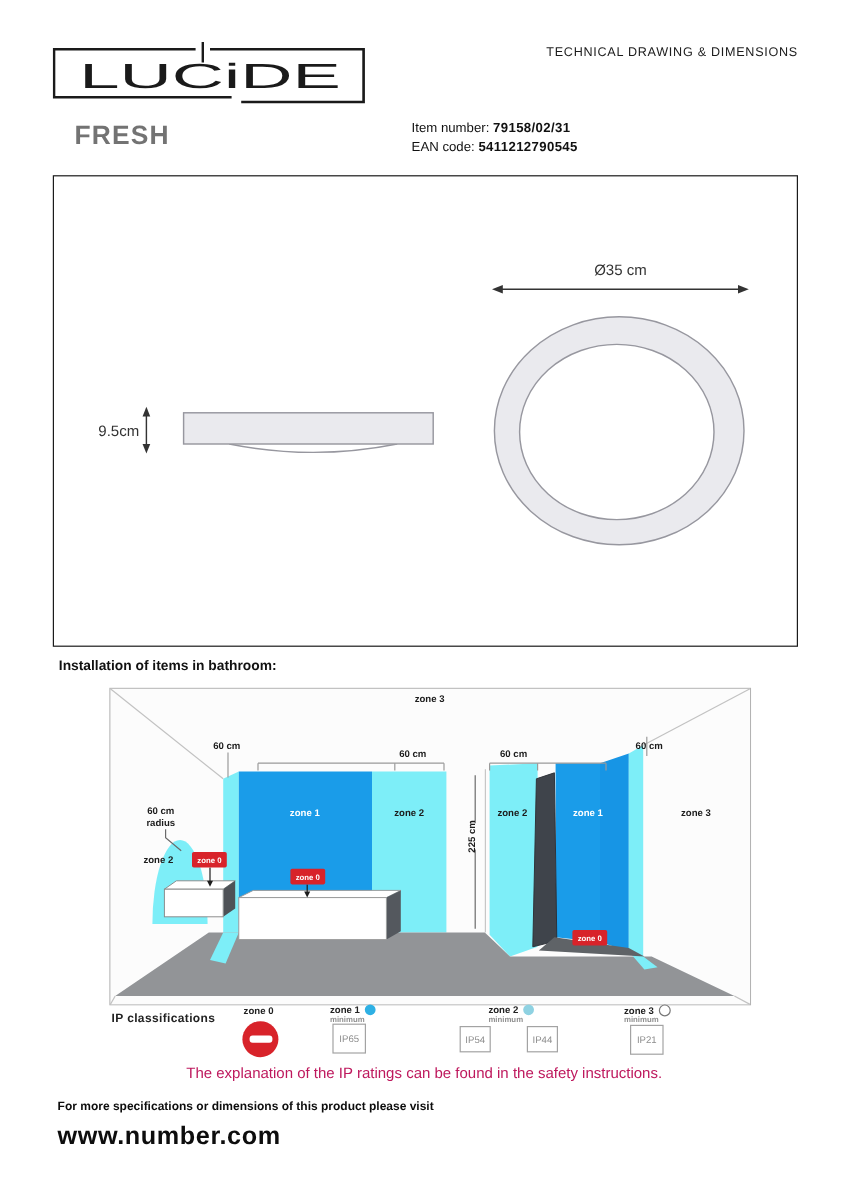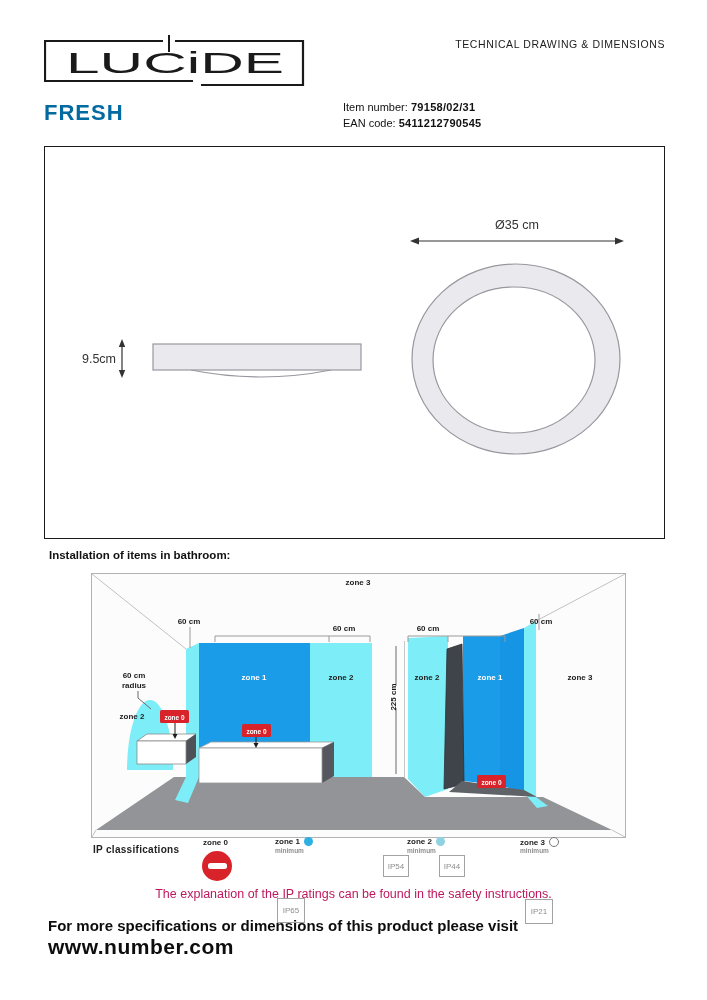--- a/index.html
+++ b/index.html
@@ -1,40 +1,40 @@
 <!DOCTYPE html>
 <html><head>
 <meta charset="utf-8">
 <style>
   html,body{margin:0;padding:0;background:#fff;}
   .page{position:relative;width:707px;height:1000px;background:#ffffff;
         font-family:"Liberation Sans", sans-serif;color:#1a1a1a;overflow:hidden;}
   .abs{position:absolute;}
   .doc-title{top:38px;right:42px;font-size:10.5px;letter-spacing:0.6px;color:#1c1c1c;}
-  .product-name{left:44px;top:100px;font-size:22px;font-weight:bold;letter-spacing:1px;color:#0369a1;}
+  .product-name{left:62px;top:100px;font-size:22px;font-weight:bold;letter-spacing:1px;color:#737373;}
   .item-block{left:343px;top:99px;font-size:11px;line-height:16px;color:#111;}
   .item-block b{font-weight:normal;}
   .item-block .val{font-weight:bold;letter-spacing:0.3px;}
   .draw-box{left:44px;top:146px;width:619px;height:391px;border:1.5px solid #1b1b1b;background:#fff;}
   .section-title{left:49px;top:549px;font-size:11.5px;font-weight:bold;color:#111;}
   .ip-title{left:93px;top:844px;font-size:10px;font-weight:bold;letter-spacing:0.3px;color:#222;}
   .ipz-label{position:absolute;font-size:8px;font-weight:bold;color:#222;white-space:nowrap;}
   .ipz-min{position:absolute;font-size:6.5px;font-weight:600;color:#8f8f8f;}
   .dot{display:inline-block;width:9px;height:9px;border-radius:50%;vertical-align:-2px;margin-left:4px;}
   .dot-z1{background:#2eb0e4;}
   .dot-z2{background:#8fd2e2;}
   .dot-z3{background:#fff;border:1px solid #777;width:8px;height:8px;}
   .ip-box{position:absolute;width:24px;height:20px;border:1px solid #a3a3a3;background:#fff;
           color:#8d8d8d;font-size:8px;display:flex;align-items:center;justify-content:center;}
-  .ip-box.wide{width:26px;height:23px;margin-top:45px;}
+  .ip-box.wide{width:26px;height:23px;}
   .noentry{position:absolute;left:202px;top:851px;width:30px;height:30px;border-radius:50%;
            background:#d8232a;display:flex;align-items:center;justify-content:center;}
   .noentry .bar{width:19px;height:5.5px;background:#fff;border-radius:2.5px;}
   .ip-note{left:0;right:0;top:887px;text-align:center;font-size:12.5px;color:#be185d;}
-  .footer-1{left:48px;top:917px;font-size:15px;font-weight:bold;color:#0d0d0d;}
+  .footer-1{left:48px;top:917px;font-size:10px;font-weight:bold;color:#0d0d0d;}
   .footer-2{left:48px;top:935px;font-size:21px;font-weight:bold;letter-spacing:0.5px;color:#0d0d0d;}
   svg text{font-family:"Liberation Sans", sans-serif;}
 </style>
 </head>
 <body>
 
 <div class="page">
 
   <svg class="abs" style="left:44px;top:34px;" width="262" height="56" viewBox="0 0 262 56">
     <path d="M119,7 H1 V47 H149" fill="none" stroke="#1a1a1a" stroke-width="2.2"></path>

